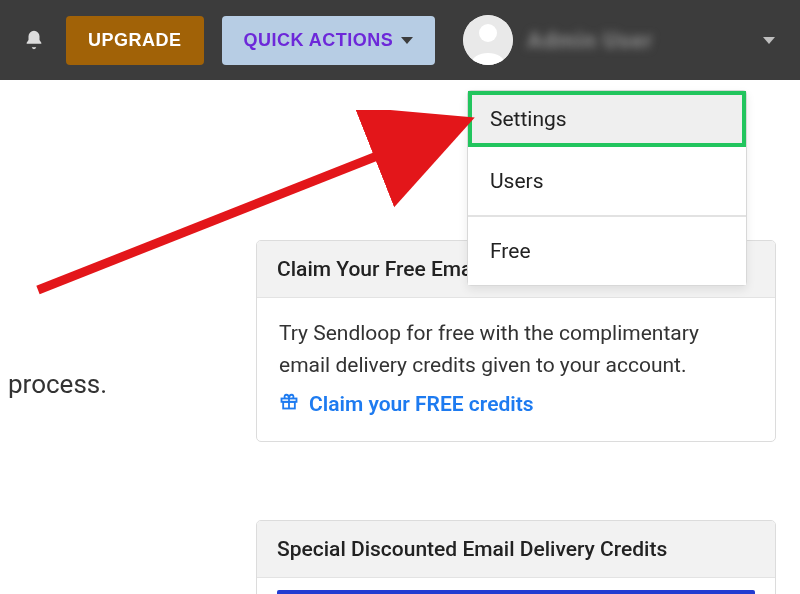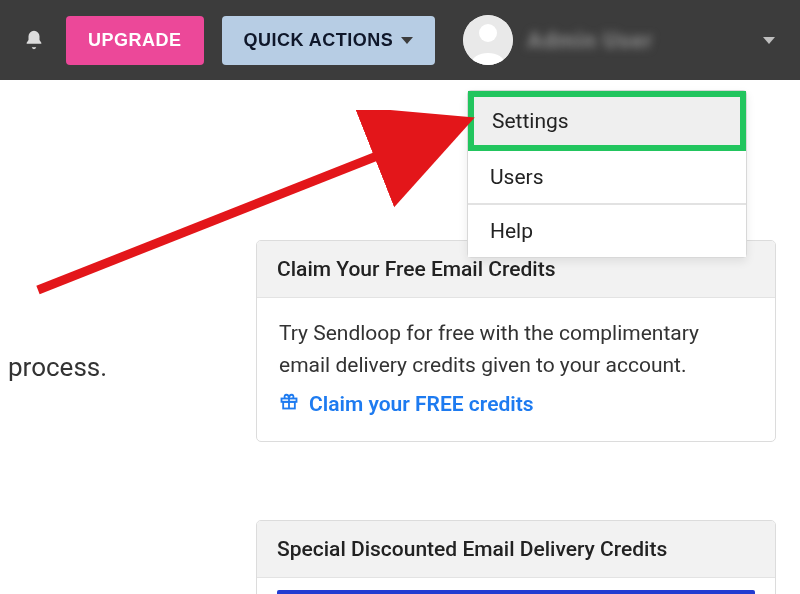--- a/index.html
+++ b/index.html
@@ -34,27 +34,27 @@
       padding: 14px 22px;
       border-radius: 4px;
       border: none;
       cursor: pointer;
       display: flex;
       align-items: center;
       gap: 8px;
       letter-spacing: 0.5px;
     }
     .btn-primary {
-      background: #ec4899;
+      background: #a16207;
       color: #ffffff;
       text-align: center;
     }
     .btn-secondary {
       background: #b7cde4;
-      color: #0f172a;
+      color: #6d28d9;
       justify-content: flex-end;
     }
     .caret-down {
       width: 0; height: 0;
       border-left: 6px solid transparent;
       border-right: 6px solid transparent;
     }
     .caret-dark { border-top: 7px solid #3c3c3c; }
     .caret-light { border-top: 7px solid #bfbfbf; }
     .user-area {
@@ -89,42 +89,42 @@
       top: 90px;
       left: 467px;
       width: 280px;
       background: #ffffff;
       border: 1px solid #d8d8d8;
       border-radius: 4px;
       box-shadow: 0 4px 10px rgba(0,0,0,0.08);
       z-index: 50;
     }
     .dropdown-item {
-      padding: 14px 22px;
+      padding: 22px 22px;
       font-size: 21px;
       color: #222;
       cursor: pointer;
       background: #ffffff;
     }
     .dropdown-item.highlighted {
       background: #efefef;
-      border: 6px solid #22c55e;
+      border: 4px solid #22c55e;
       padding: 12px 18px;
     }
     .dropdown-sep {
       border-top: 1px solid #e2e2e2;
     }
     .page-body {
       position: relative;
       padding-top: 40px;
     }
     .side-text {
       position: absolute;
       left: 8px;
-      top: 272px;
+      top: 289px;
       font-size: 26px;
       color: #333;
     }
     .card {
       position: absolute;
       left: 256px;
       right: 24px;
       background: #ffffff;
       border: 1px solid #dcdcdc;
       border-radius: 5px;
@@ -207,21 +207,21 @@
 <div class="dropdown">
   <div class="dropdown-item highlighted">
     <span>Settings</span>
   </div>
   <div class="dropdown-item">
     <span>Users</span>
   </div>
   <div class="dropdown-sep"></div>
   <div class="dropdown-sep"></div>
   <div class="dropdown-item">
-    <span>Help</span>
+    <span>Free</span>
   </div>
 </div>
 
 <div class="page-body">
   <div class="side-text">process.</div>
 
   <div class="card card1">
     <div class="card-header">Claim Your Free Email Credits</div>
     <div class="card-body">
       <div>Try Sendloop for free with the complimentary email delivery credits given to your account.</div>

